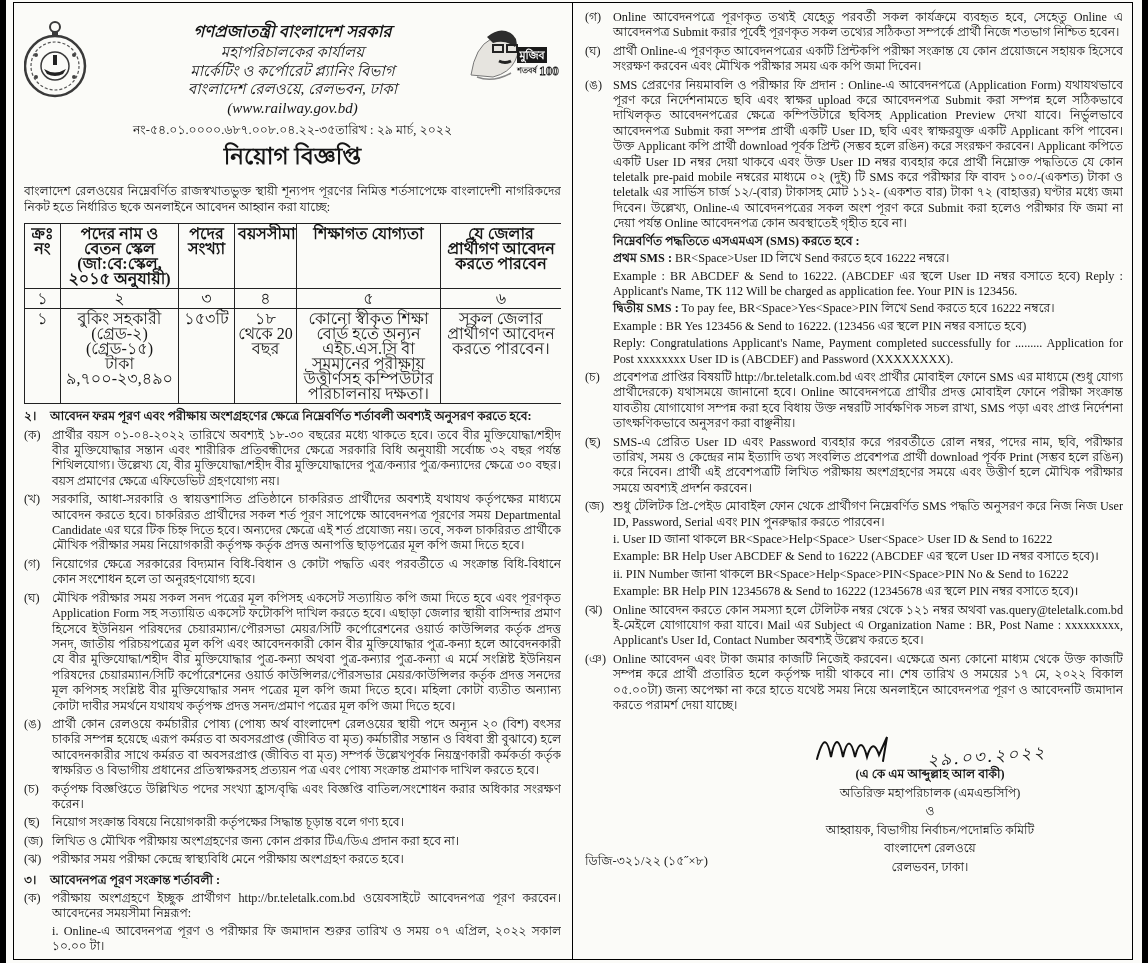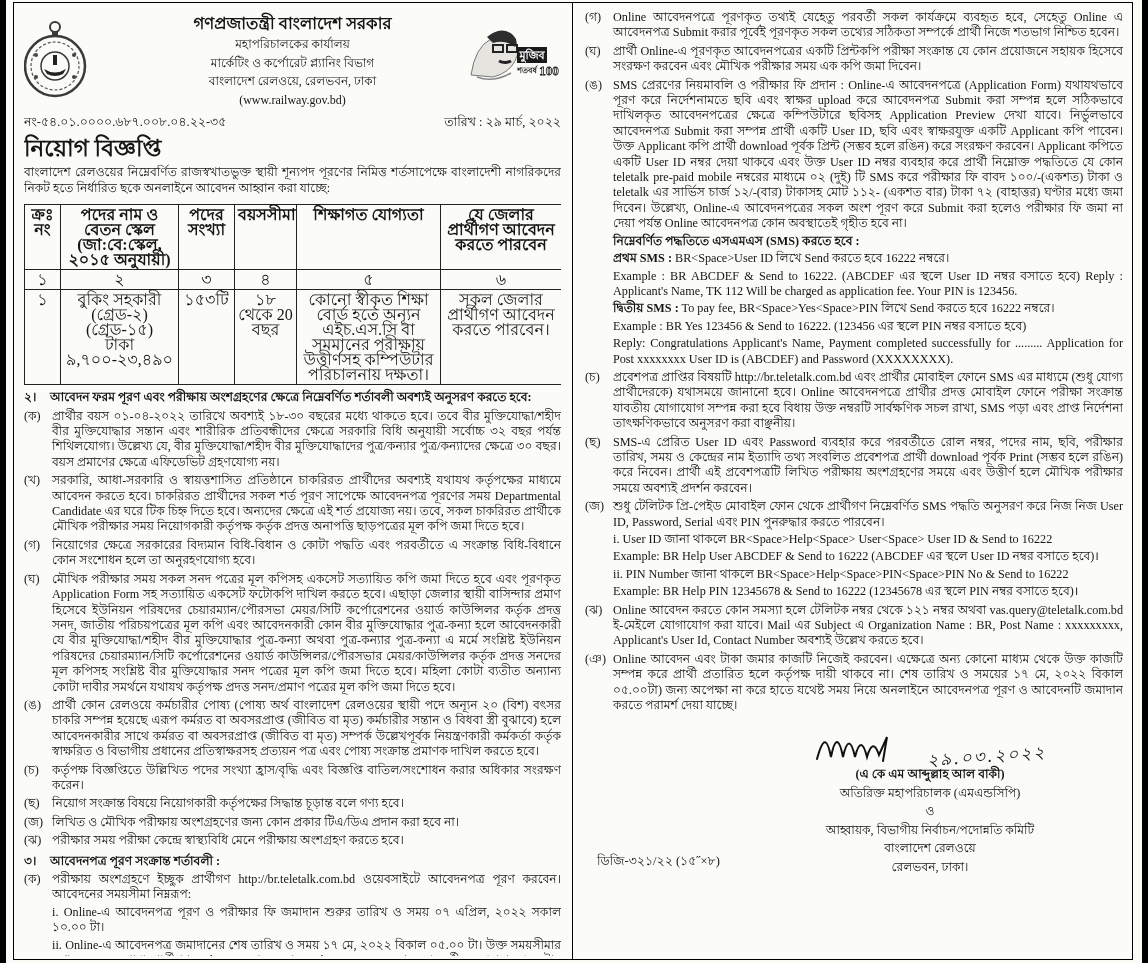--- a/index.html
+++ b/index.html
@@ -8,26 +8,26 @@
   
   .bar-left{position:absolute;left:0;top:0;width:6px;height:963px;background:#000;}
   .bar-right{position:absolute;right:0;top:0;width:6px;height:963px;background:#000;}
   .frame{position:absolute;left:13px;top:2px;width:1120px;height:958px;border:1.6px solid #000;box-sizing:border-box;}
   .divider{position:absolute;left:572px;top:2px;height:958px;border-left:1.6px solid #000;}
 
   .col{position:absolute;top:7px;height:949px;overflow:hidden;font-size:12.2px;line-height:15.4px;text-align:justify;}
   .col-left{left:24px;width:537px;}
   .col-right{left:585px;width:538px;}
   .bold{font-weight:bold;}
-  .hdr-center{text-align:center;line-height:18px;margin-top:6px;}
+  .hdr-center{text-align:center;line-height:18px;margin-top:14px;font-style:italic;}
   .h-govt{font-size:16.5px;font-weight:bold;line-height:22px;}
-  .h-line{font-size:12px;line-height:18.5px;}
-  .memo-row{display:flex;justify-content:space-between;font-size:12.5px;margin-top:6px;}
-  .notice-title{text-align:left;font-size:23px;font-weight:bold;line-height:30px;margin-top:4px;}
-  .intro{margin-top:1px;font-family:Liberation Serif, serif;}
+  .h-line{font-size:15px;line-height:18.5px;}
+  .memo-row{display:flex;justify-content:center;font-size:12.5px;margin-top:6px;}
+  .notice-title{text-align:center;font-size:23px;font-weight:bold;line-height:30px;margin-top:4px;}
+  .intro{margin-top:12px;font-family:Liberation Serif, serif;}
 
   .seal{position:absolute;left:-2px;top:10px;}
   .mujib{position:absolute;right:0px;top:10px;}
 
   table.vtable{border-collapse:collapse;margin-top:8px;width:537px;table-layout:fixed;}
   table.vtable th,table.vtable td{border:1.3px solid #222;padding:2px 3px;font-size:16px;line-height:15px;
         text-align:center;vertical-align:top;font-weight:normal;}
   table.vtable th{font-weight:bold;vertical-align:top;}
   .preline{white-space:pre-line;}
 
@@ -35,21 +35,21 @@
   .sec-head .lbl{position:absolute;left:0;top:0;}
   .clause{position:relative;padding-left:28px;margin-top:3px;}
   .clause .lbl{position:absolute;left:0;top:0;}
   .subline{margin-top:2px;}
 
   .sig-wrap{position:relative;margin-top:10px;height:150px;}
   .sig-block{position:absolute;right:28px;top:0;width:330px;text-align:center;line-height:18.5px;}
   .sig-scribble{display:flex;align-items:flex-end;justify-content:center;gap:4px;height:42px;}
   .sig-date{font-style:italic;font-size:17px;transform:rotate(-4deg);letter-spacing:2px;
         font-family:"DejaVu Serif",serif;}
-  .footer-ref{position:absolute;left:12px;bottom:4px;font-size:12.5px;}
+  .footer-ref{position:absolute;left:0;bottom:4px;font-size:12.5px;}
 </style>
 </head>
 <body>
 
 <div class="page">
   <div class="bar-left"></div>
   <div class="bar-right"></div>
   <div class="frame"></div>
   <div class="divider"></div>
 

